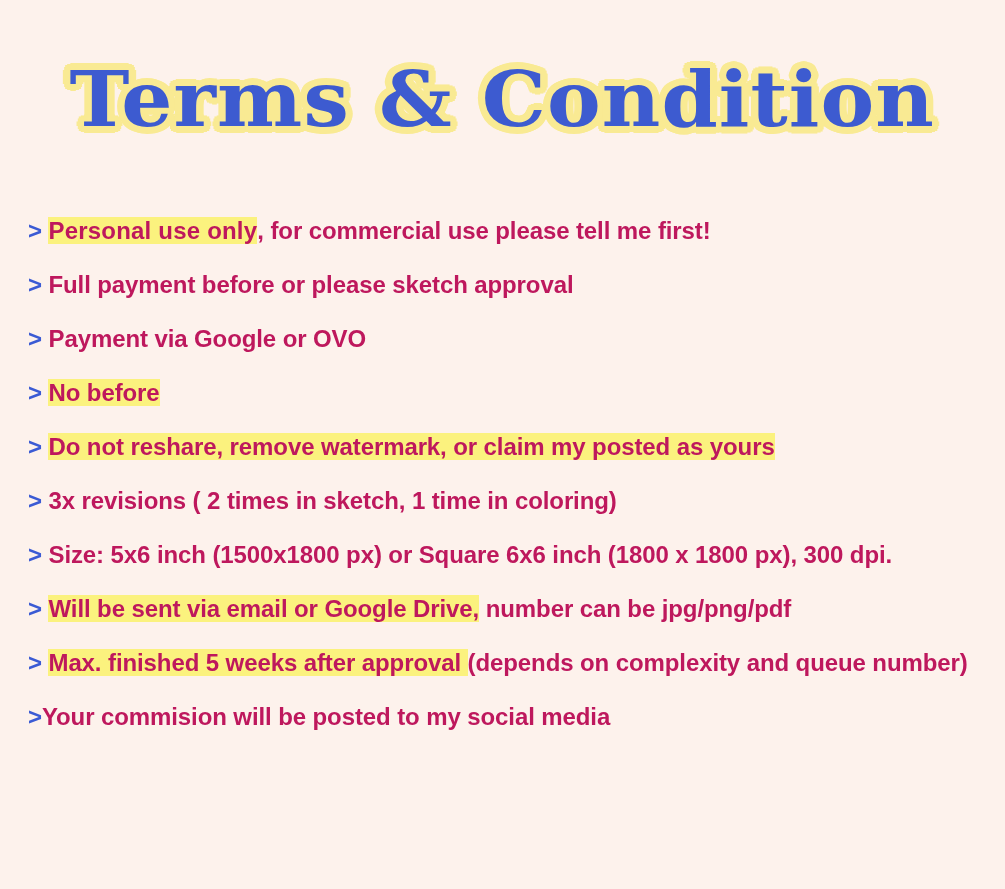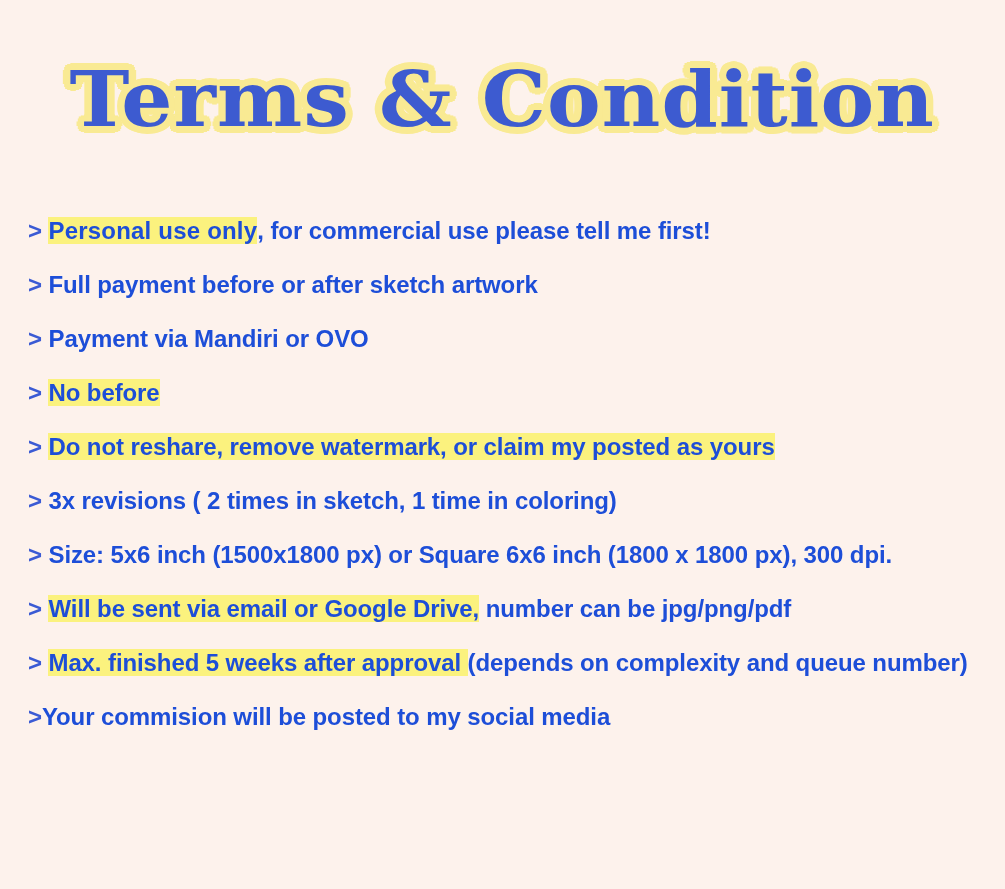--- a/index.html
+++ b/index.html
@@ -66,21 +66,21 @@
     letter-spacing: -0.1px;
   }
   .term-line.two-line {
     height: auto;
     white-space: normal;
   }
   .marker {
     color: #3b5bd4;
   }
   .seg {
-    color: #1d4ed8;
+    color: #be185d;
   }
   .seg.hl {
     background: #fbf27e;
     box-decoration-break: clone;
     -webkit-box-decoration-break: clone;
   }
   .seg.heavy {
     font-weight: bold;
     letter-spacing: 0.2px;
   }
@@ -99,25 +99,25 @@
     <span class="title">Terms &amp; Condition</span>
   </div>
 
   <div class="terms">
 
     <div class="term-line">
       <span class="marker">&gt; </span><span class="seg hl heavy">Personal use only</span><span class="seg">, for commercial use please tell me first!</span>
     </div>
 
     <div class="term-line">
-      <span class="marker">&gt; </span><span class="seg">Full payment before or after sketch artwork</span>
+      <span class="marker">&gt; </span><span class="seg">Full payment before or please sketch approval</span>
     </div>
 
     <div class="term-line">
-      <span class="marker">&gt; </span><span class="seg">Payment via Mandiri or OVO</span>
+      <span class="marker">&gt; </span><span class="seg">Payment via Google or OVO</span>
     </div>
 
     <div class="term-line">
       <span class="marker">&gt; </span><span class="seg hl">No before</span>
     </div>
 
     <div class="term-line">
       <span class="marker">&gt; </span><span class="seg hl">Do not reshare, remove watermark, or claim my posted as yours</span>
     </div>
 

